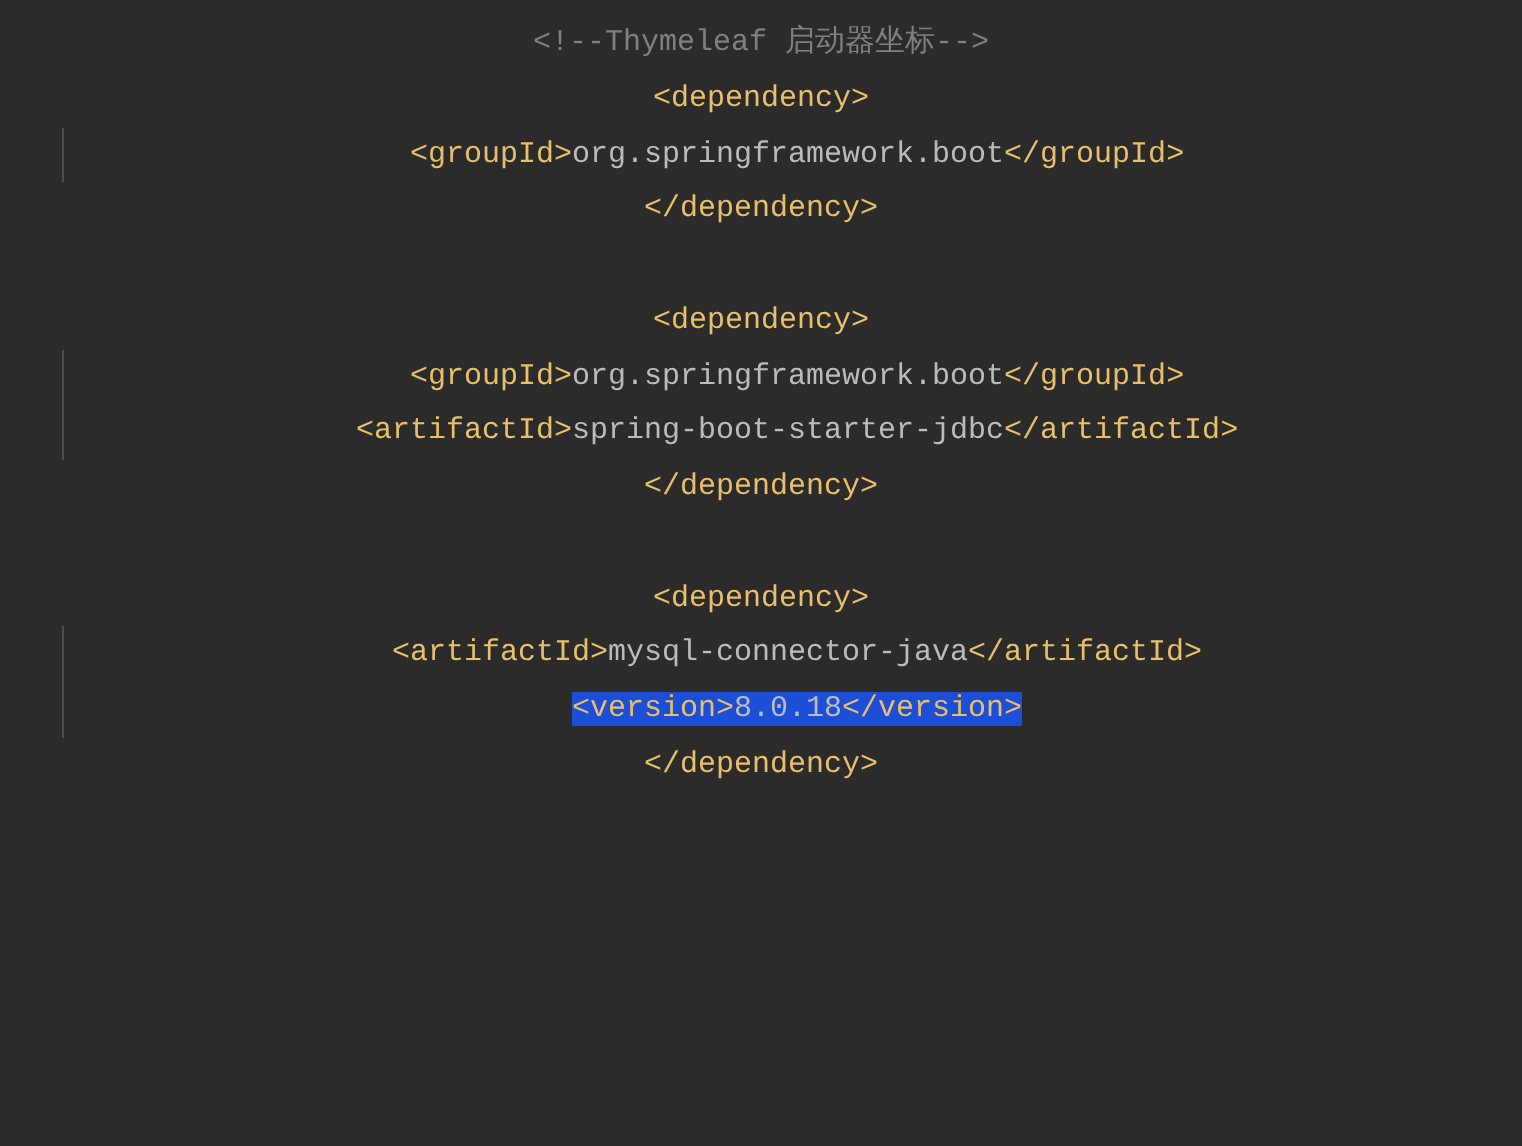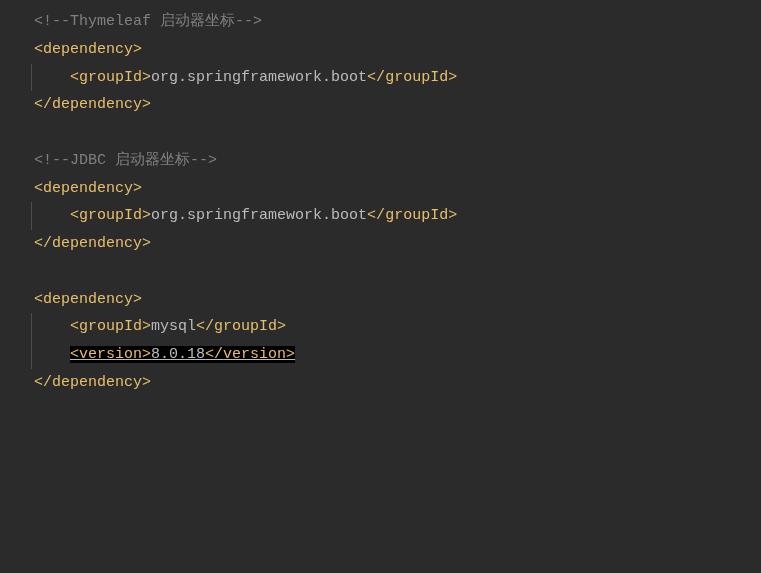--- a/index.html
+++ b/index.html
@@ -15,20 +15,21 @@
       color: #bbbbbb;
       padding: 8px 0;
       width: 761px;
       height: 573px;
       overflow: hidden;
     }
     .code-line {
       padding: 0 34px;
       white-space: pre;
       position: relative;
+      text-align: center;
     }
     .guide {
       position: absolute;
       left: 31px;
       top: 0;
       bottom: 0;
       width: 1px;
       background-color: #4d4d4d;
     }
     .comment {
@@ -37,39 +38,38 @@
     .bracket {
       color: #e8bf6a;
     }
     .tag {
       color: #e8bf6a;
     }
     .text {
       color: #bbbbbb;
     }
     .highlighted {
-      background-color: #000000;
+      background-color: #1d4ed8;
       display: inline;
-      text-decoration: underline;
     }
     .blank-line {
       height: 1.85em;
     }
   </style>
 </head>
 <body>
 
 <div id="code-container">
     <div class="code-line"><span class="comment">&lt;!--Thymeleaf 启动器坐标--&gt;</span></div>
     <div class="code-line"><span class="bracket">&lt;</span><span class="tag">dependency</span><span class="bracket">&gt;</span></div>
     <div class="code-line"><span class="guide"></span>    <span class="bracket">&lt;</span><span class="tag">groupId</span><span class="bracket">&gt;</span><span class="text">org.springframework.boot</span><span class="bracket">&lt;/</span><span class="tag">groupId</span><span class="bracket">&gt;</span></div>
     <div class="code-line"><span class="bracket">&lt;/</span><span class="tag">dependency</span><span class="bracket">&gt;</span></div>
     <div class="code-line blank-line"></div>
-    <div class="code-line"><span class="comment">&lt;!--JDBC 启动器坐标--&gt;</span></div>
     <div class="code-line"><span class="bracket">&lt;</span><span class="tag">dependency</span><span class="bracket">&gt;</span></div>
     <div class="code-line"><span class="guide"></span>    <span class="bracket">&lt;</span><span class="tag">groupId</span><span class="bracket">&gt;</span><span class="text">org.springframework.boot</span><span class="bracket">&lt;/</span><span class="tag">groupId</span><span class="bracket">&gt;</span></div>
+    <div class="code-line"><span class="guide"></span>    <span class="bracket">&lt;</span><span class="tag">artifactId</span><span class="bracket">&gt;</span><span class="text">spring-boot-starter-jdbc</span><span class="bracket">&lt;/</span><span class="tag">artifactId</span><span class="bracket">&gt;</span></div>
     <div class="code-line"><span class="bracket">&lt;/</span><span class="tag">dependency</span><span class="bracket">&gt;</span></div>
     <div class="code-line blank-line"></div>
     <div class="code-line"><span class="bracket">&lt;</span><span class="tag">dependency</span><span class="bracket">&gt;</span></div>
-    <div class="code-line"><span class="guide"></span>    <span class="bracket">&lt;</span><span class="tag">groupId</span><span class="bracket">&gt;</span><span class="text">mysql</span><span class="bracket">&lt;/</span><span class="tag">groupId</span><span class="bracket">&gt;</span></div>
+    <div class="code-line"><span class="guide"></span>    <span class="bracket">&lt;</span><span class="tag">artifactId</span><span class="bracket">&gt;</span><span class="text">mysql-connector-java</span><span class="bracket">&lt;/</span><span class="tag">artifactId</span><span class="bracket">&gt;</span></div>
     <div class="code-line"><span class="guide"></span>    <span class="highlighted"><span class="bracket">&lt;</span><span class="tag">version</span><span class="bracket">&gt;</span><span class="text">8.0.18</span><span class="bracket">&lt;/</span><span class="tag">version</span><span class="bracket">&gt;</span></span></div>
     <div class="code-line"><span class="bracket">&lt;/</span><span class="tag">dependency</span><span class="bracket">&gt;</span></div>
   </div>
 
 </body></html>

